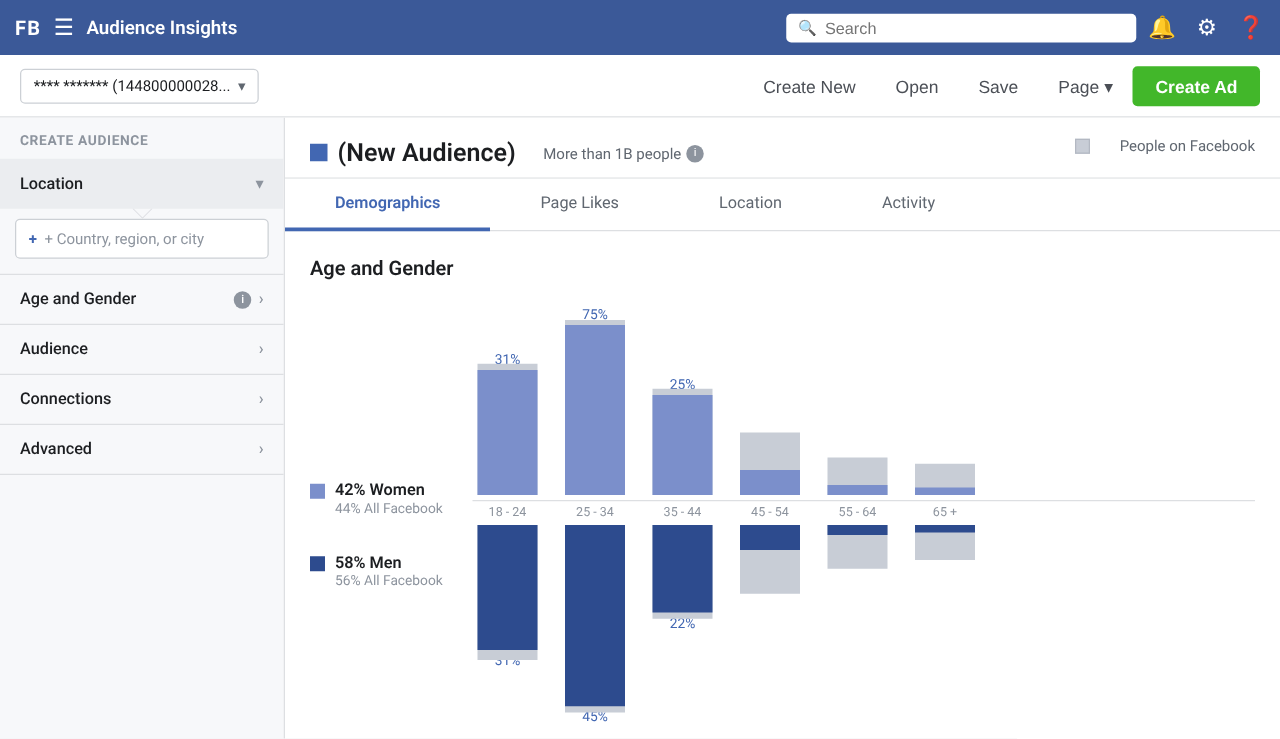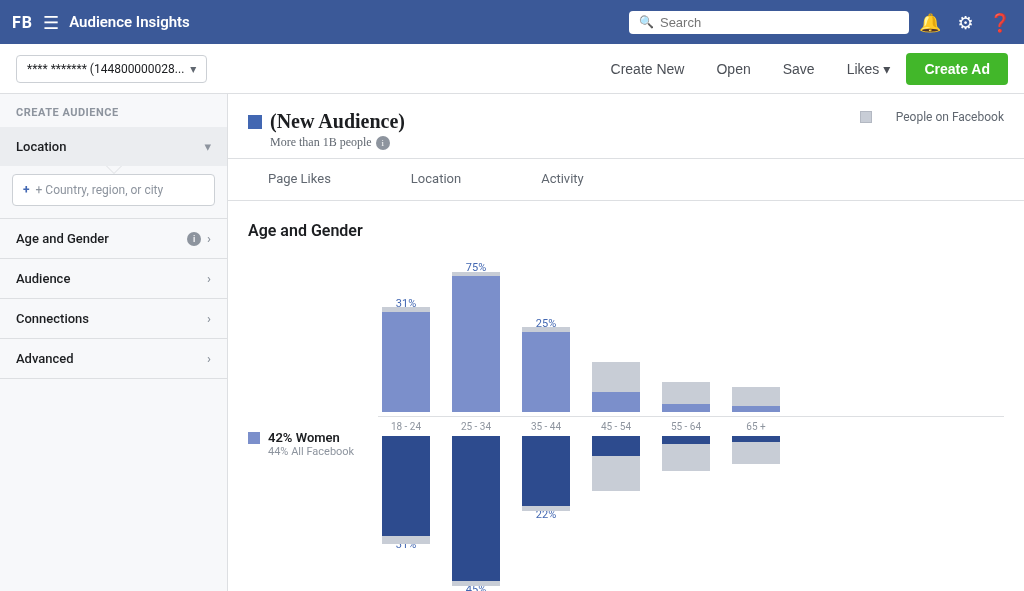--- a/index.html
+++ b/index.html
@@ -167,21 +167,21 @@
       background: white;
       overflow-y: auto;
     }
     .audience-header {
       display: flex;
       align-items: flex-start;
       justify-content: space-between;
       padding: 16px 20px 8px;
       border-bottom: 1px solid #dddfe2;
     }
-    .audience-title-block { display: flex; flex-direction: column; font-family: Liberation Serif, serif; }
+    .audience-title-block { display: flex; flex-direction: row; }
     .audience-title {
       display: flex;
       align-items: center;
       gap: 8px;
       font-size: 20px;
       font-weight: 600;
       color: #1c1e21;
     }
     .audience-square {
       width: 14px;
@@ -279,21 +279,21 @@
 <div class="toolbar">
   <div class="account-selector">
     <span>**** ******* (144800000028...</span>
     <span class="chevron">▾</span>
   </div>
   <div class="toolbar-spacer"></div>
   <button class="toolbar-btn">Create New</button>
   <button class="toolbar-btn">Open</button>
   <button class="toolbar-btn">Save</button>
   <button class="more-btn">
-    <span>Likes</span>
+    <span>Page</span>
     <span>▾</span>
   </button>
   <button class="create-ad-btn">Create Ad</button>
 </div>
 
 <div class="main-layout">
 
   <aside class="sidebar">
     <div class="create-audience-header">CREATE AUDIENCE</div>
 
@@ -368,36 +368,44 @@
           <div class="info-icon">i</div>
         </div>
       </div>
       <div class="facebook-legend">
         <div class="facebook-square"></div>
         <span>People on Facebook</span>
       </div>
     </div>
 
     <div class="tabs">
+      <div class="tab active">Demographics</div>
       <div class="tab">Page Likes</div>
       <div class="tab">Location</div>
       <div class="tab">Activity</div>
     </div>
 
     <div class="chart-section">
       <div class="chart-title">Age and Gender</div>
 
       <div style="display:flex; gap:20px;">
 
         <div style="display:flex;flex-direction:column;justify-content:center;gap:30px;min-width:110px;padding-top:40px;">
           <div class="gender-item">
             <div class="gender-square-women"></div>
             <div>
               <div class="gender-main">42% Women</div>
               <div class="gender-sub">44% All Facebook</div>
+            </div>
+          </div>
+          <div class="gender-item">
+            <div class="gender-square-men"></div>
+            <div>
+              <div class="gender-main">58% Men</div>
+              <div class="gender-sub">56% All Facebook</div>
             </div>
           </div>
         </div>
 
         <div style="flex:1;display:flex;flex-direction:column;">
 
           <div style="display:flex;align-items:flex-end;gap:14px;height:160px;padding-bottom:4px;">
 
             <div style="display:flex;flex-direction:column;align-items:center;width:56px;">
               <span style="font-size:11px;color:#4267b2;margin-bottom:2px;">31%</span>

